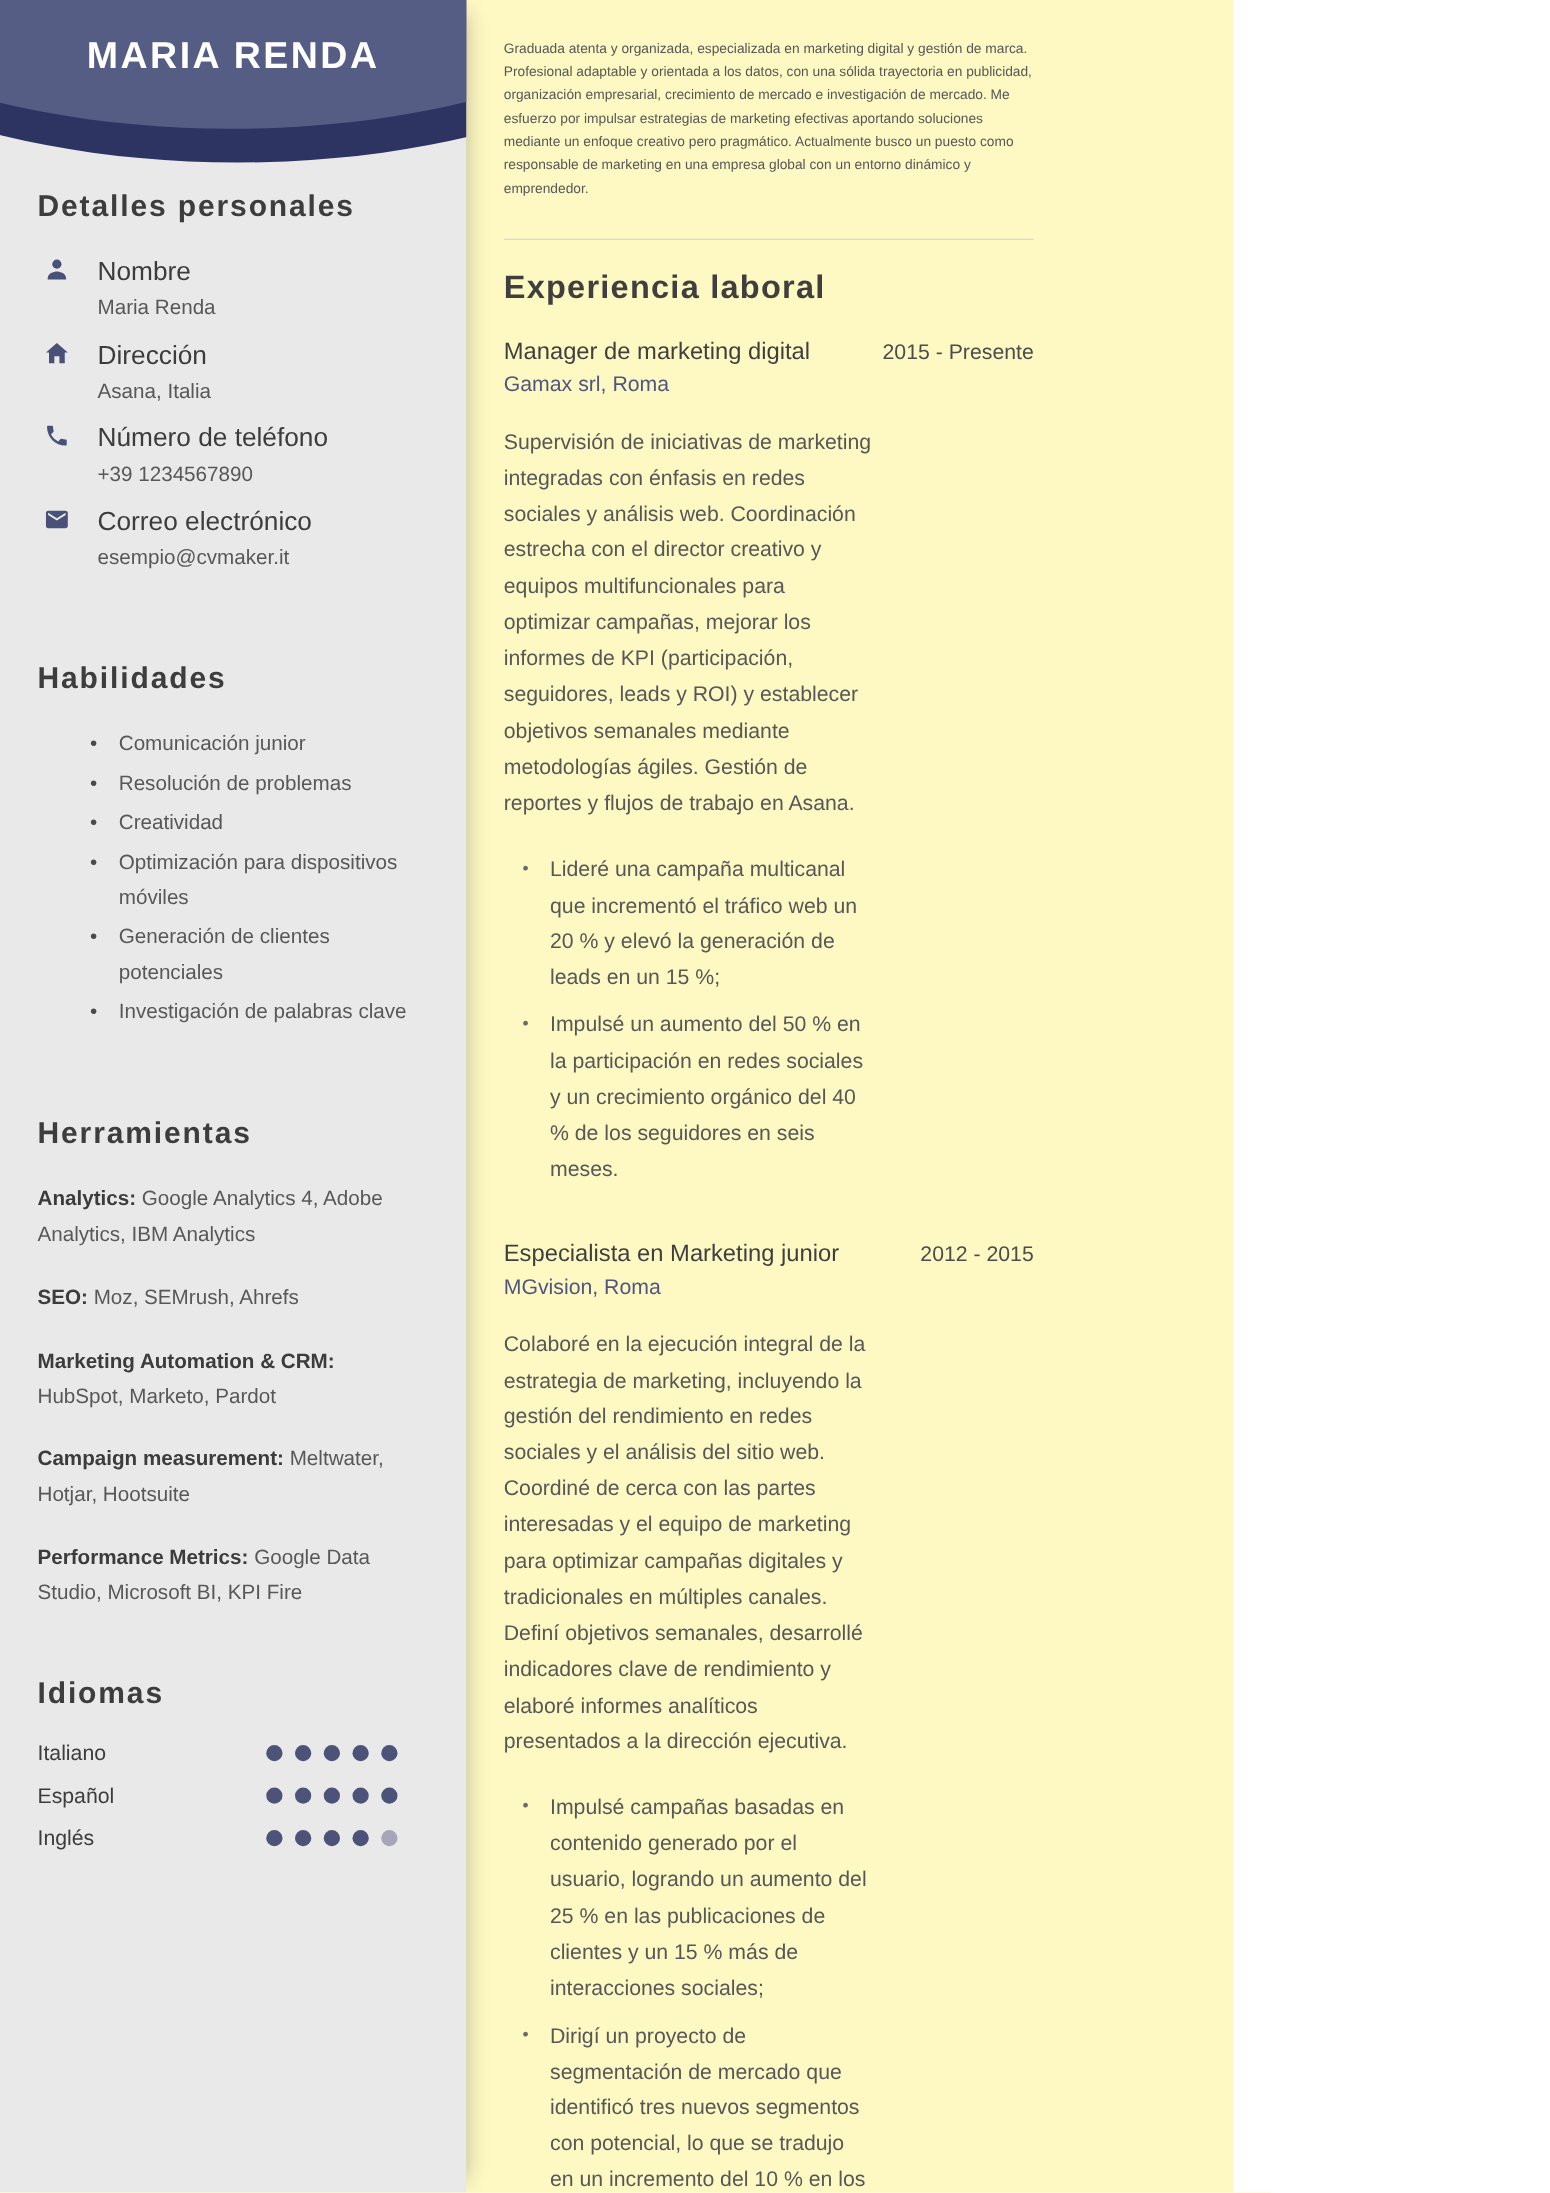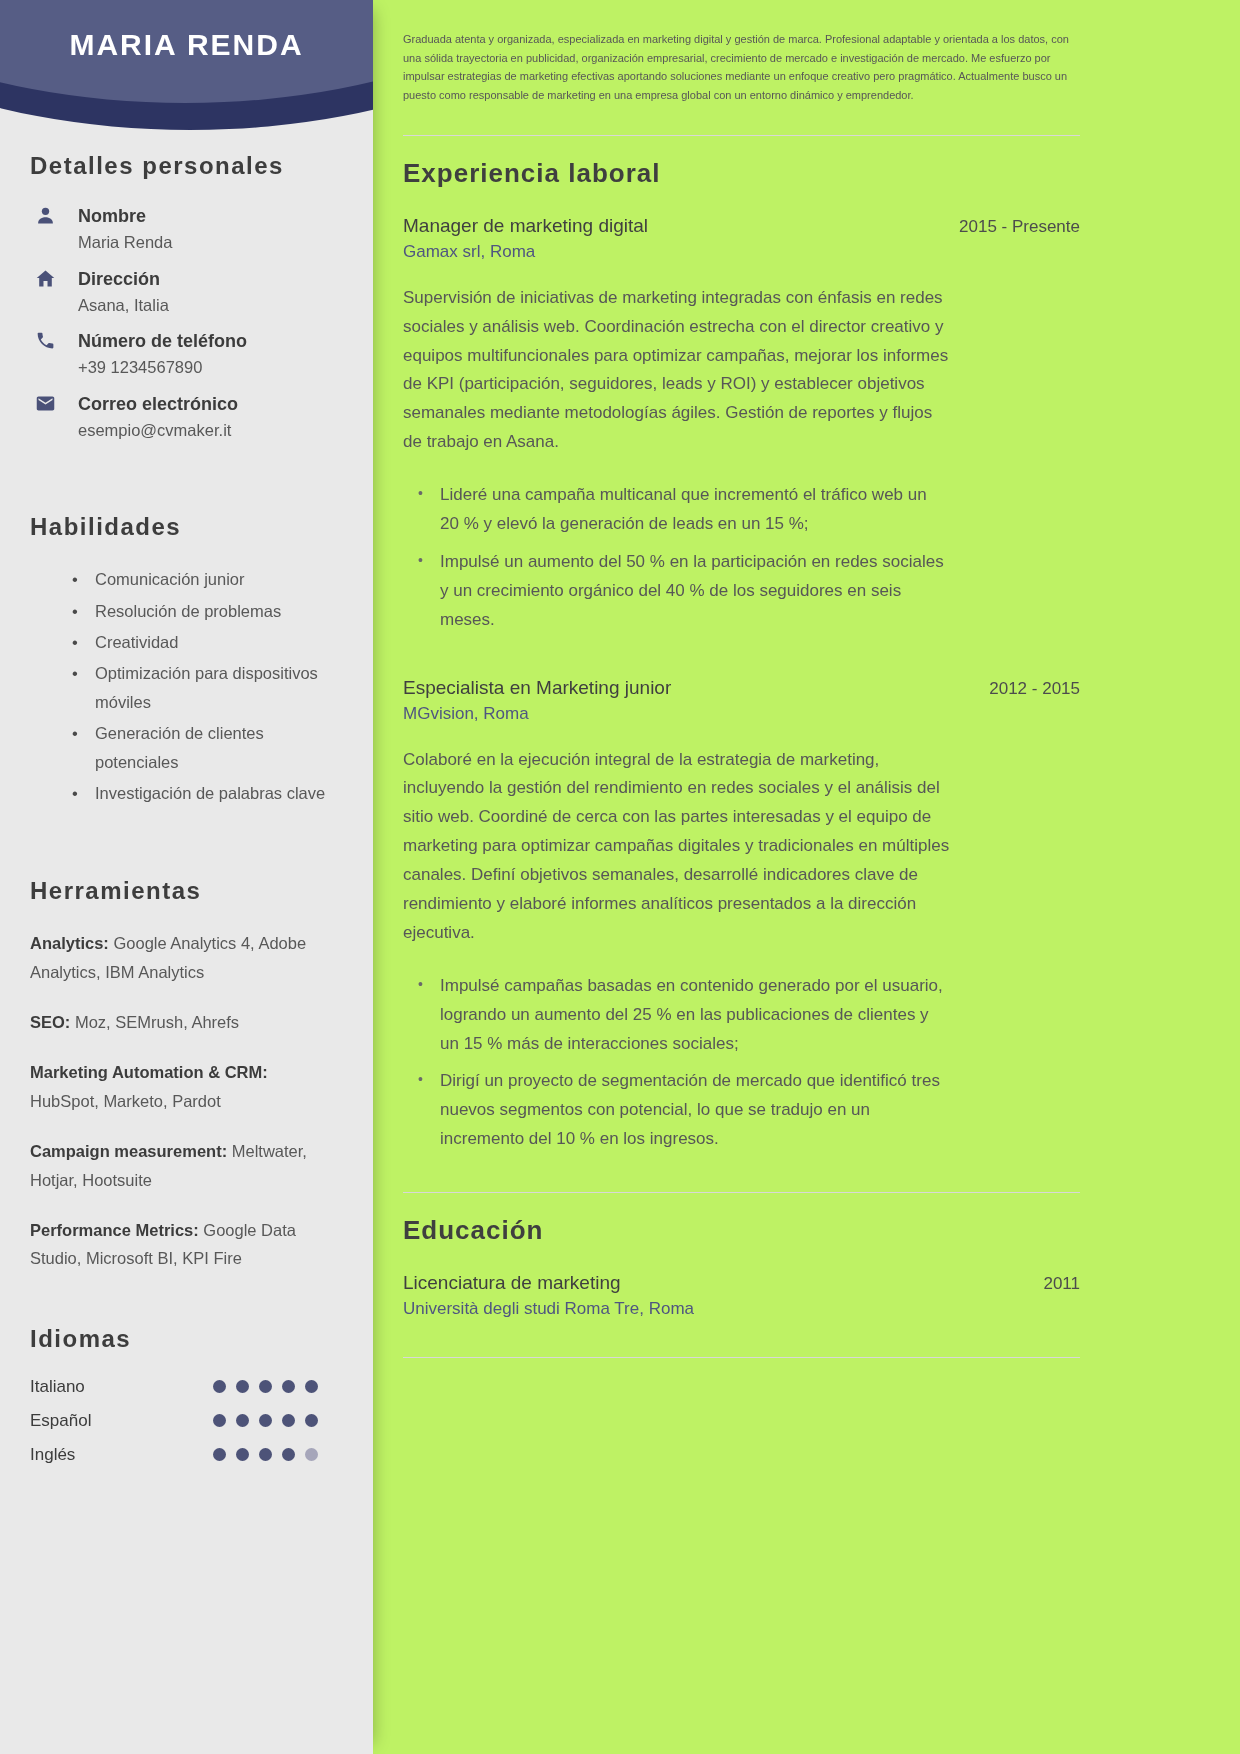--- a/index.html
+++ b/index.html
@@ -1,17 +1,17 @@
 <!DOCTYPE html>
 <html><head>
 <meta charset="utf-8">
 <style>
   * { margin: 0; padding: 0; box-sizing: border-box; }
   body { background: #ffffff; font-family: "Liberation Sans", "DejaVu Sans", sans-serif; }
-  .page { position: relative; width: 1240px; height: 1754px; background: #bef264; overflow: hidden; }
+  .page { position: relative; width: 987px; height: 1754px; background: #fef9c3; overflow: hidden; }
 
   
   .sidebar {
     position: absolute; left: 0; top: 0; width: 373px; height: 100%;
     background: #e9e9e9;
     box-shadow: 10px 0 16px -10px rgba(0,0,0,0.28);
   }
   .header { position: relative; height: 150px; overflow: hidden; }
   .ellipse { position: absolute; border-radius: 50%; }
   .ellipse.dark  { width: 800px; height: 366px; left: -210px; top: -236px; background: #2d3462; }
@@ -24,21 +24,21 @@
   .side-section { padding: 0 34px 0 30px; }
   .side-heading {
     font-size: 24px; font-weight: 700; color: #3d3d3d; letter-spacing: 1.5px;
     margin-bottom: 24px;
   }
   .personal { margin-top: 2px; }
   .detail-item { display: flex; align-items: flex-start; margin-bottom: 13px; }
   .detail-icon { width: 21px; height: 21px; flex: 0 0 21px; margin-left: 5px; margin-top: 1px; }
   .detail-icon svg { width: 21px; height: 21px; fill: #4a5178; }
   .detail-text { margin-left: 22px; }
-  .detail-label { font-size: 18px; font-weight: 700; color: #3c3c3c; line-height: 1.35; }
+  .detail-label { font-size: 21px; font-weight: 400; color: #3c3c3c; line-height: 1.35; }
   .detail-value { font-size: 16.5px; color: #585858; line-height: 1.35; margin-top: 3px; }
 
   .skills { margin-top: 72px; }
   .skills ul { list-style: none; margin-left: 42px; }
   .skills li {
     position: relative; padding-left: 23px; font-size: 16.5px; color: #585858;
     line-height: 1.72; margin-bottom: 3px;
   }
   .skills li::before { content: "•"; position: absolute; left: 0; top: 0; color: #4a4a4a; }
 

